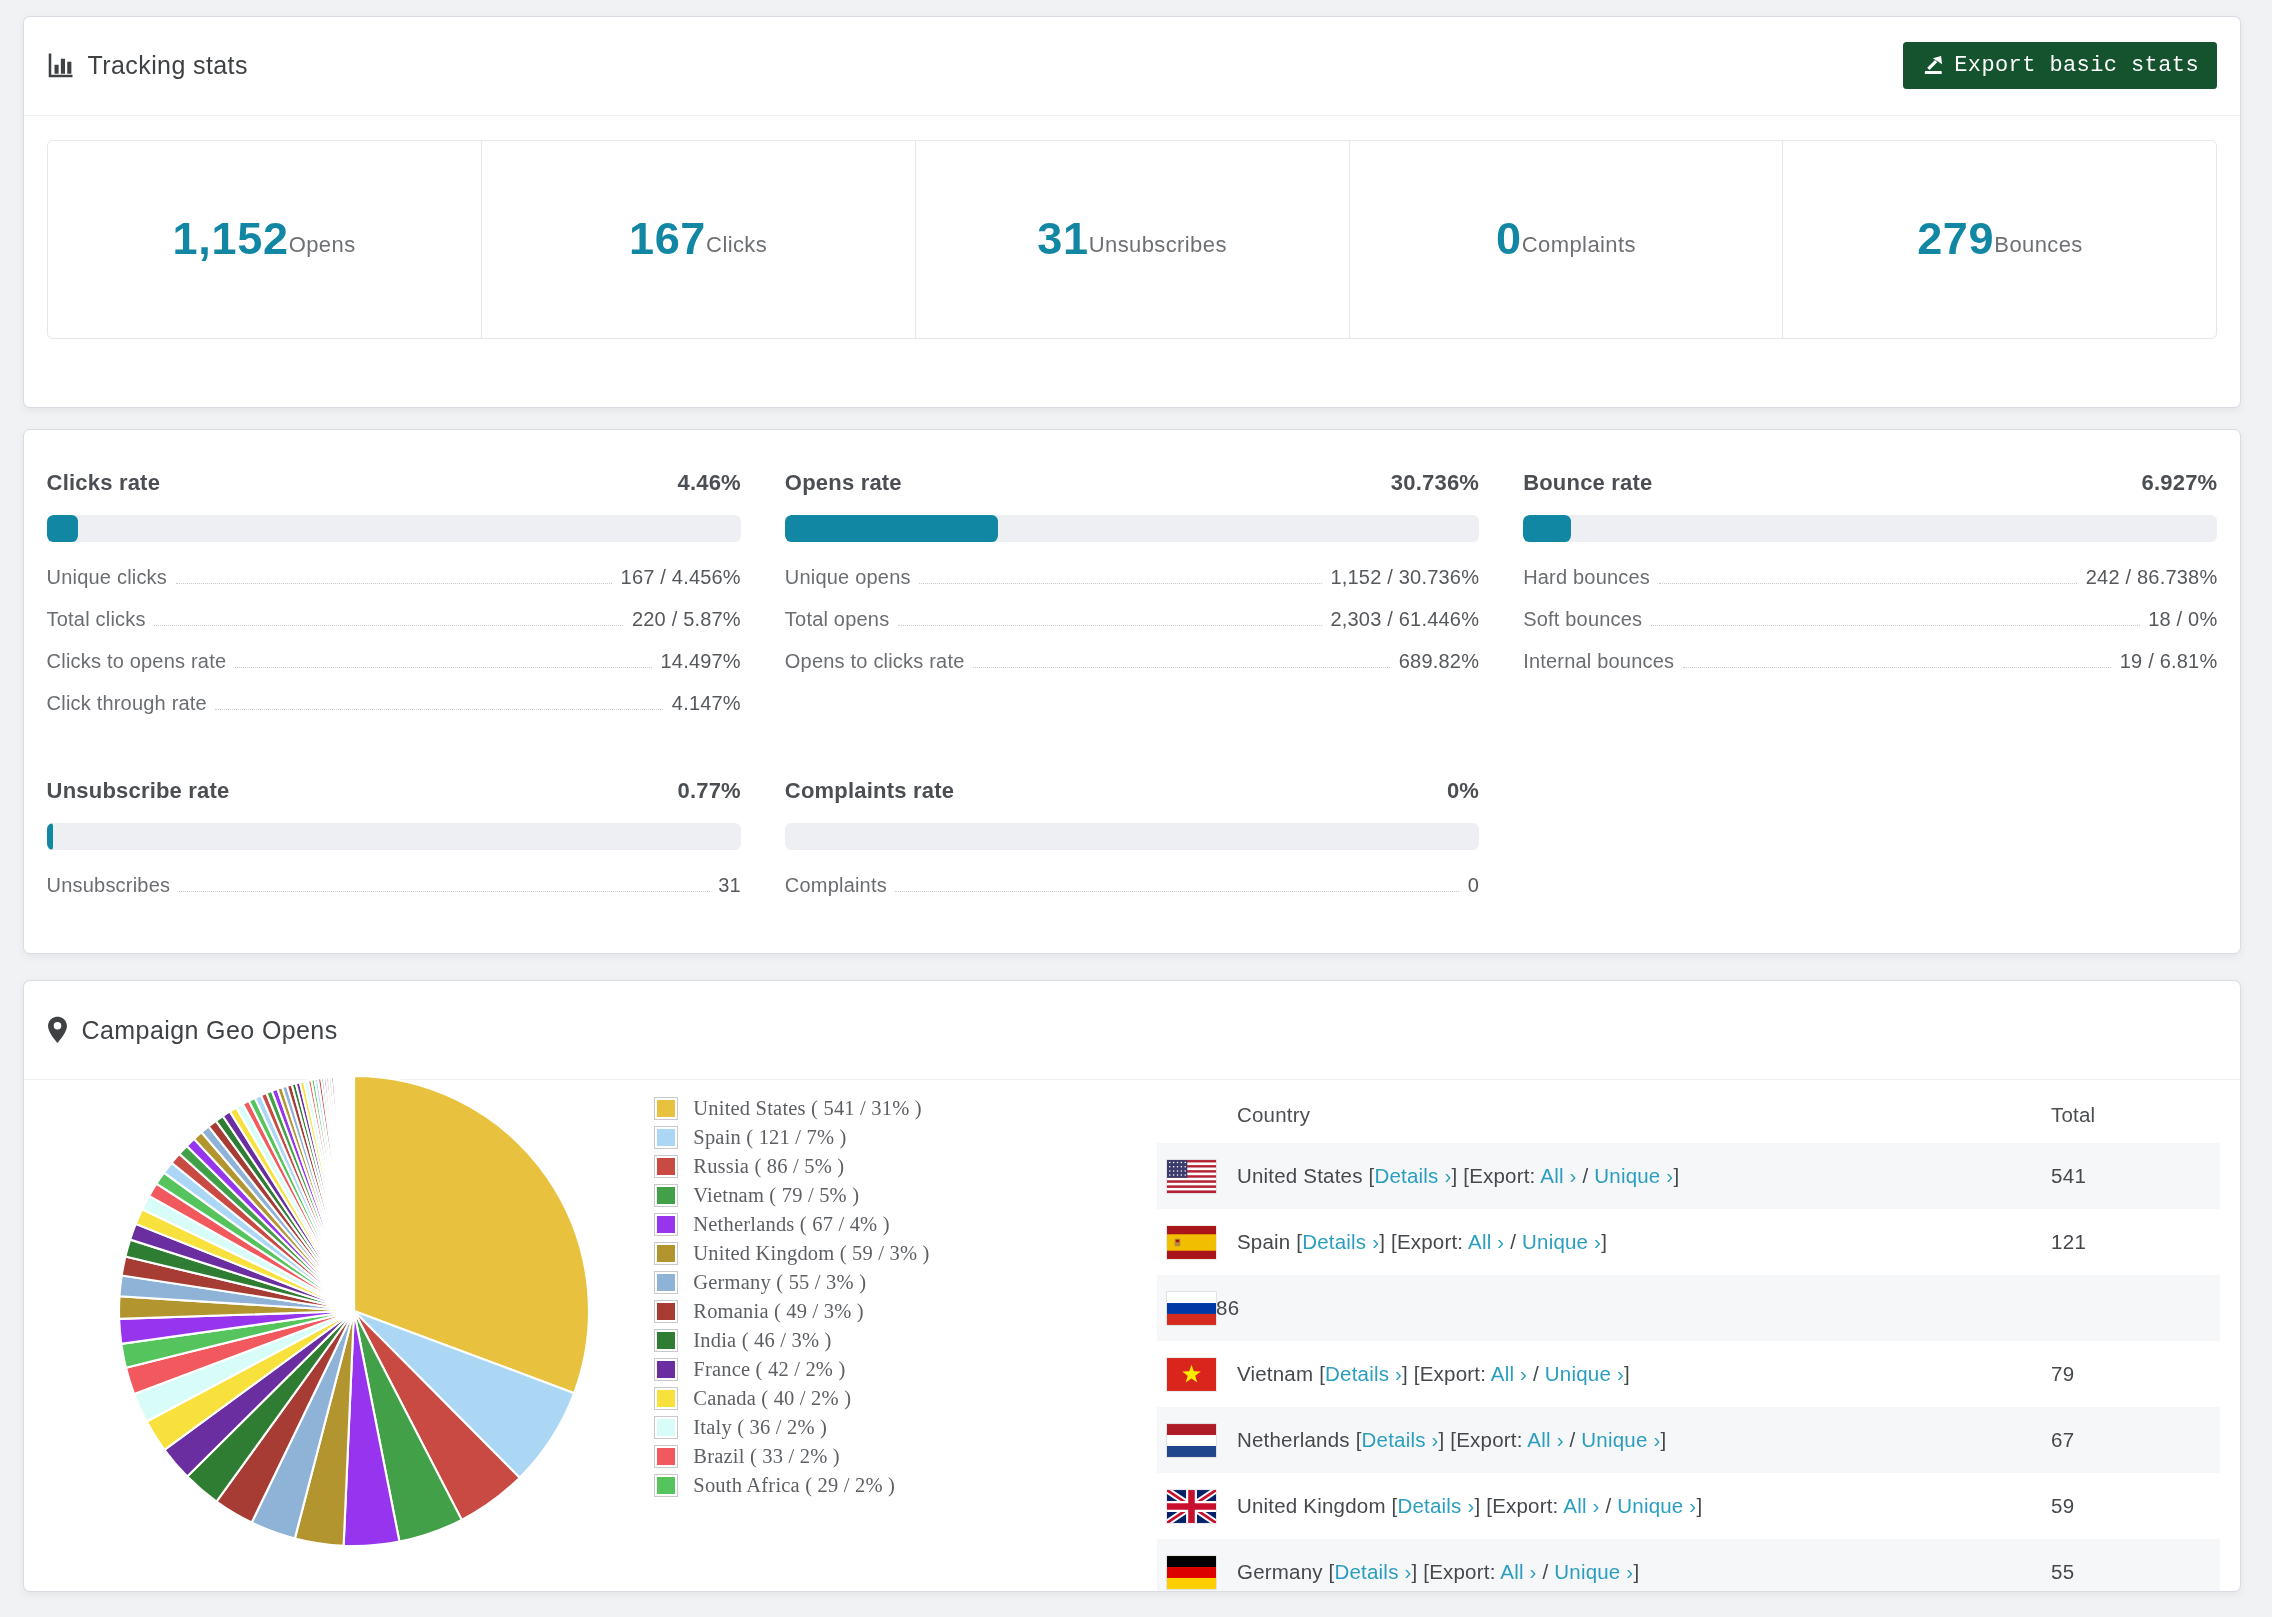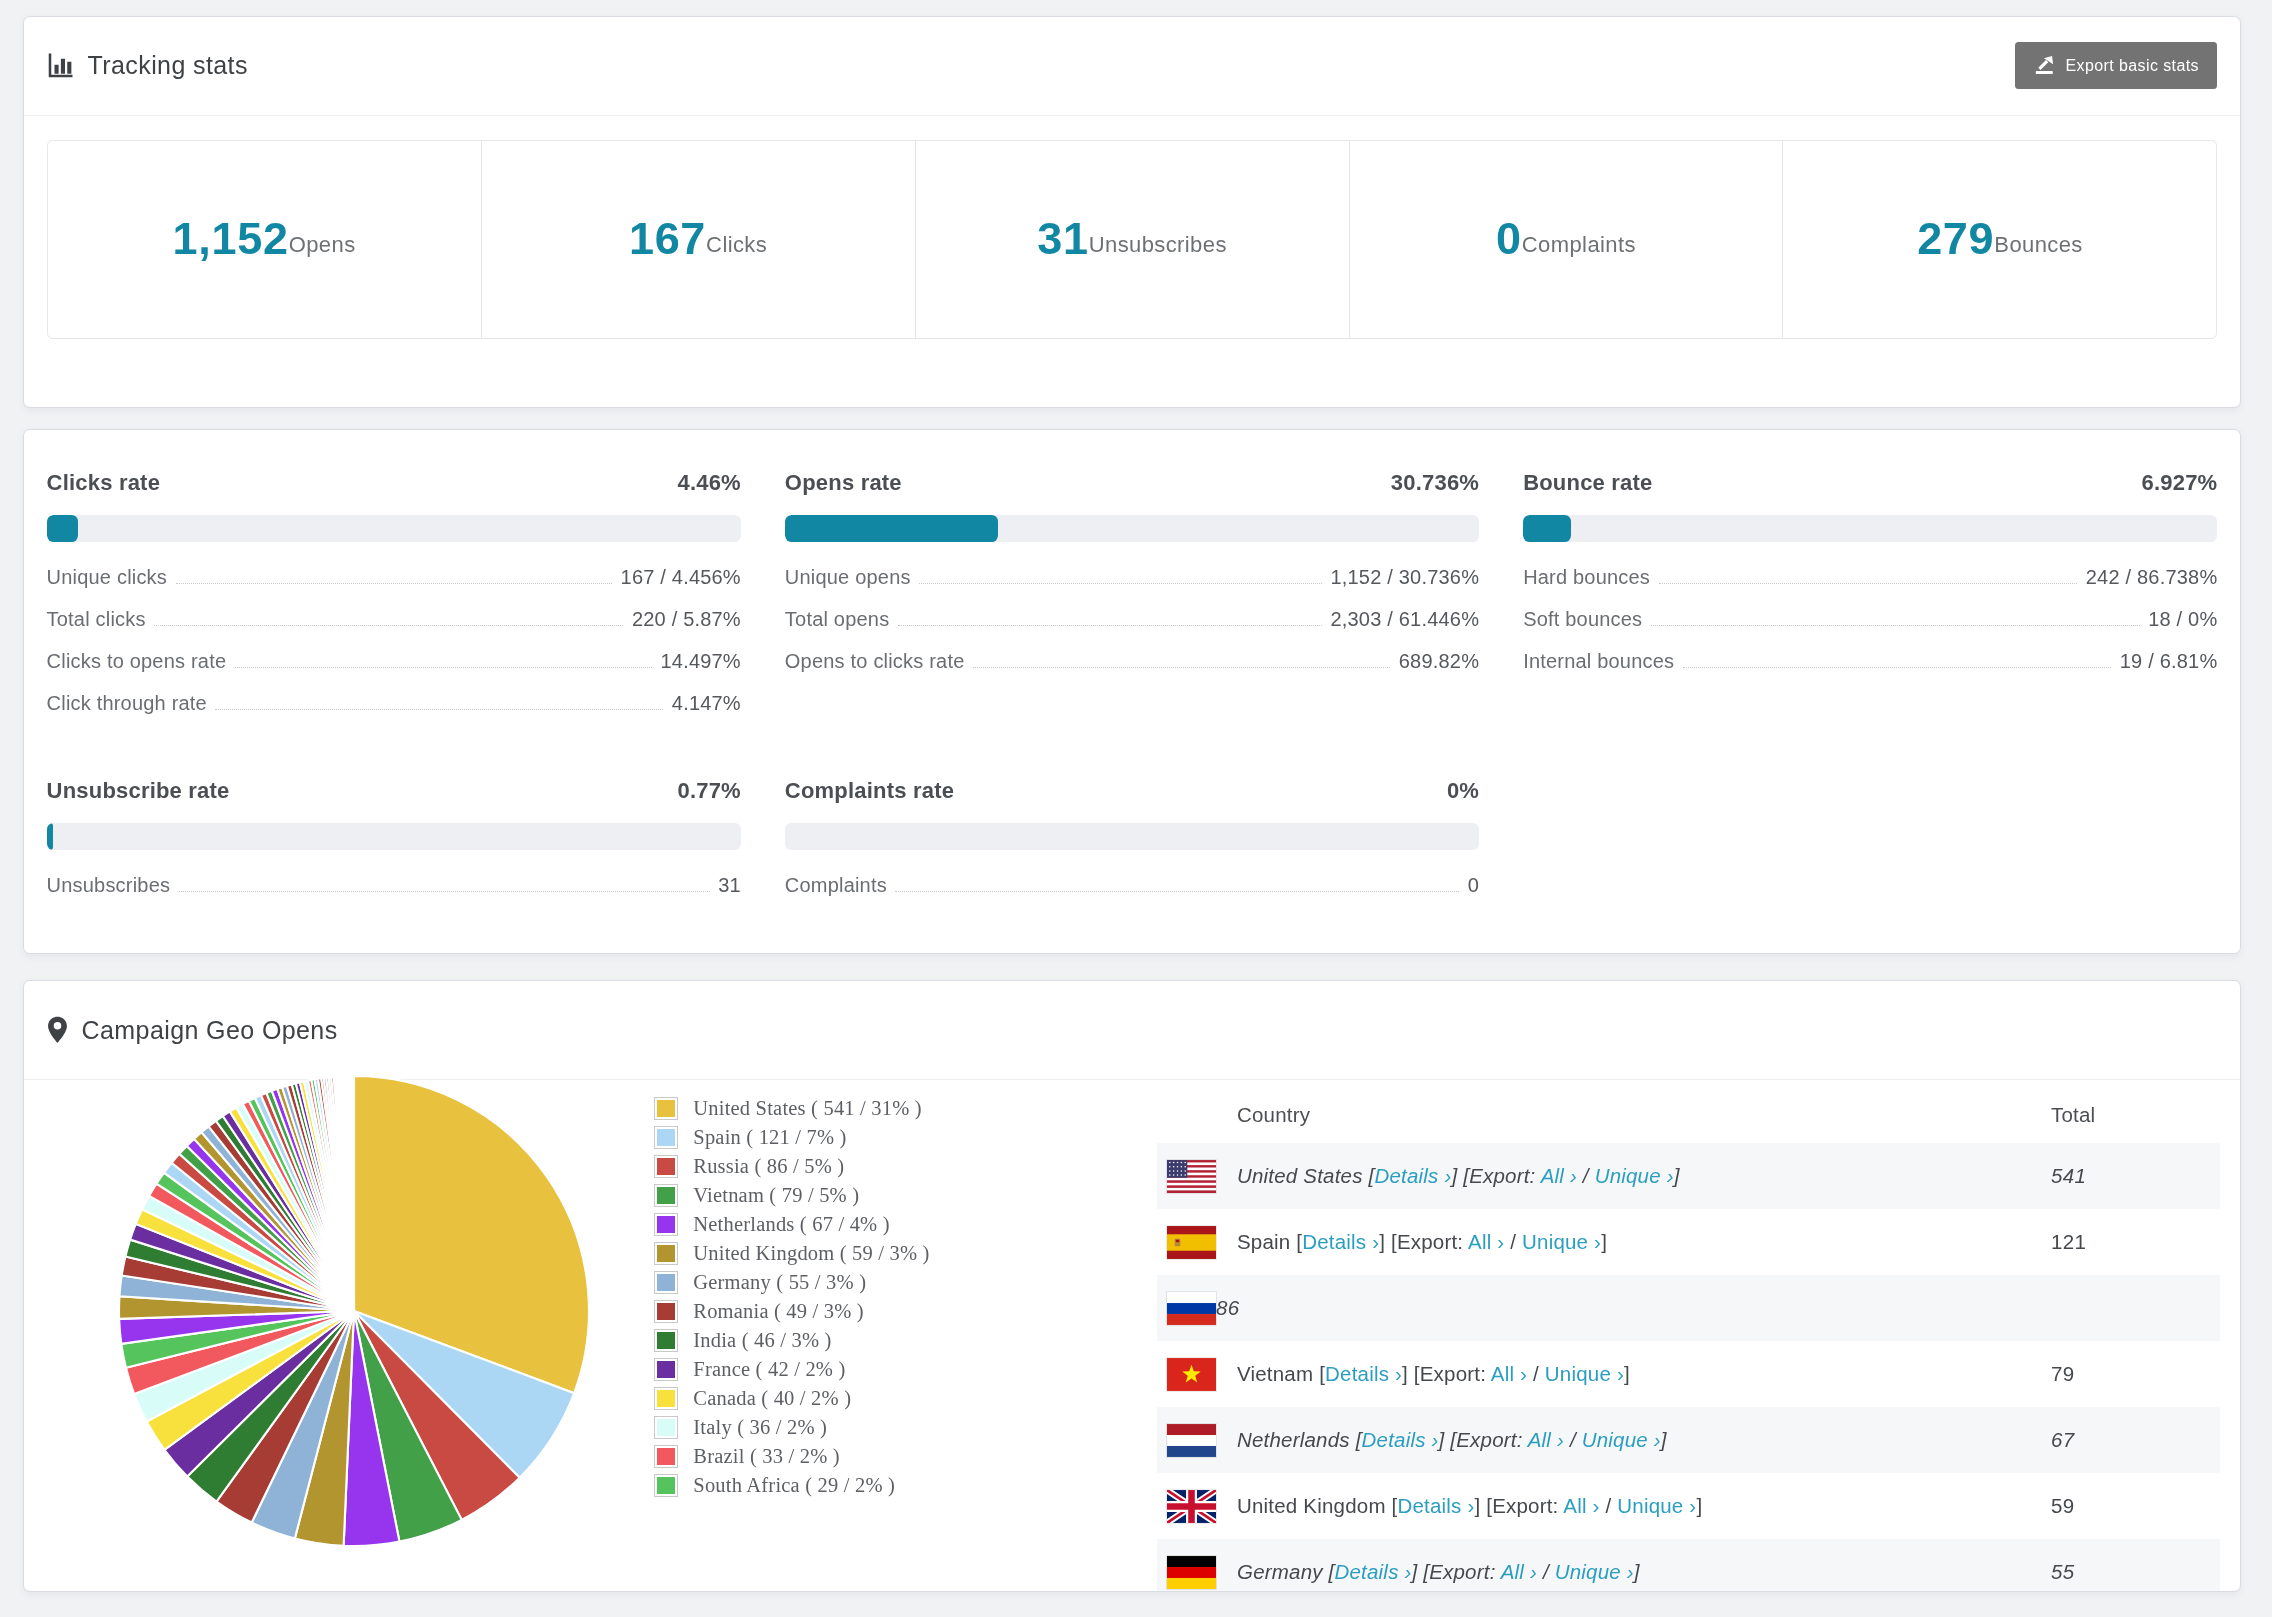--- a/index.html
+++ b/index.html
@@ -21,22 +21,22 @@
 
   .card-header{
     height:99px;display:flex;align-items:center;padding:0 22.6px;
     border-bottom:1.4px solid #eef0f2;box-sizing:border-box;
   }
   .card-title{font-size:25px;font-weight:500;letter-spacing:0.4px;color:#3f4245;margin-left:14px;}
   .spacer{flex:1;}
   .hdr-icon{display:flex;align-items:center;}
   .btn-export{
     display:flex;align-items:center;gap:10px;
-    background:#737373;color:#fff;border:none;border-radius:3.5px;
-    height:47px;padding:0 18.4px;font-size:16px;font-family:Liberation Sans, sans-serif;
+    background:#14532d;color:#fff;border:none;border-radius:3.5px;
+    height:47px;padding:0 18.4px;font-size:22px;font-family:Liberation Mono, monospace;
     letter-spacing:0.4px;cursor:pointer;
   }
 
   
   .summary-box{
     margin:24px 22.6px 0;height:197px;display:flex;
     border:0.7px solid #e5e7ea;border-radius:5.6px;overflow:hidden;background:#fff;
   }
   .summary-cell{flex:1;display:flex;flex-direction:row;align-items:center;justify-content:center;border-right:0.7px solid #e5e7ea;}
   .summary-cell:last-child{border-right:none;}
@@ -59,21 +59,21 @@
   .legend{position:absolute;left:630px;top:113px;list-style:none;margin:0;padding:0;font-family:Liberation Serif, serif;}
   .legend li{display:flex;align-items:center;height:29px;font-size:20.5px;color:#5c5f63;letter-spacing:0.2px;cursor:pointer;}
   .swatch{width:17.6px;height:17.6px;border:0.7px solid #c9c9c9;padding:2.1px;margin-right:15.5px;background:#fff;flex:0 0 auto;}
   .swatch i{display:block;width:100%;height:100%;}
 
   .geo-table{position:absolute;left:1133px;top:106px;width:1063px;}
   .thead{display:flex;height:56px;align-items:center;font-size:20.5px;color:#4b4e52;letter-spacing:0.2px;}
   .th-country{flex:1;padding-left:80px;}
   .th-total{width:169px;}
   .trow{display:flex;align-items:center;height:66px;font-size:20.5px;color:#45484c;}
-  .trow.striped{background:#f6f7f8;font-style:italic;}
+  .trow.striped{background:#f6f7f8;}
   .flag{width:49px;height:33px;margin-left:10px;flex:0 0 auto;box-shadow:0 0 0 0.7px rgba(0,0,0,.12);line-height:0;}
   .flag svg{display:block;}
   .country-cell{flex:1;margin-left:21px;white-space:nowrap;letter-spacing:0.2px;}
   .total-cell{width:169px;letter-spacing:0.4px;}
   a.link{color:#2b9ec0;text-decoration:none;}
 </style>
 </head>
 <body>
 
 <div class="page">

